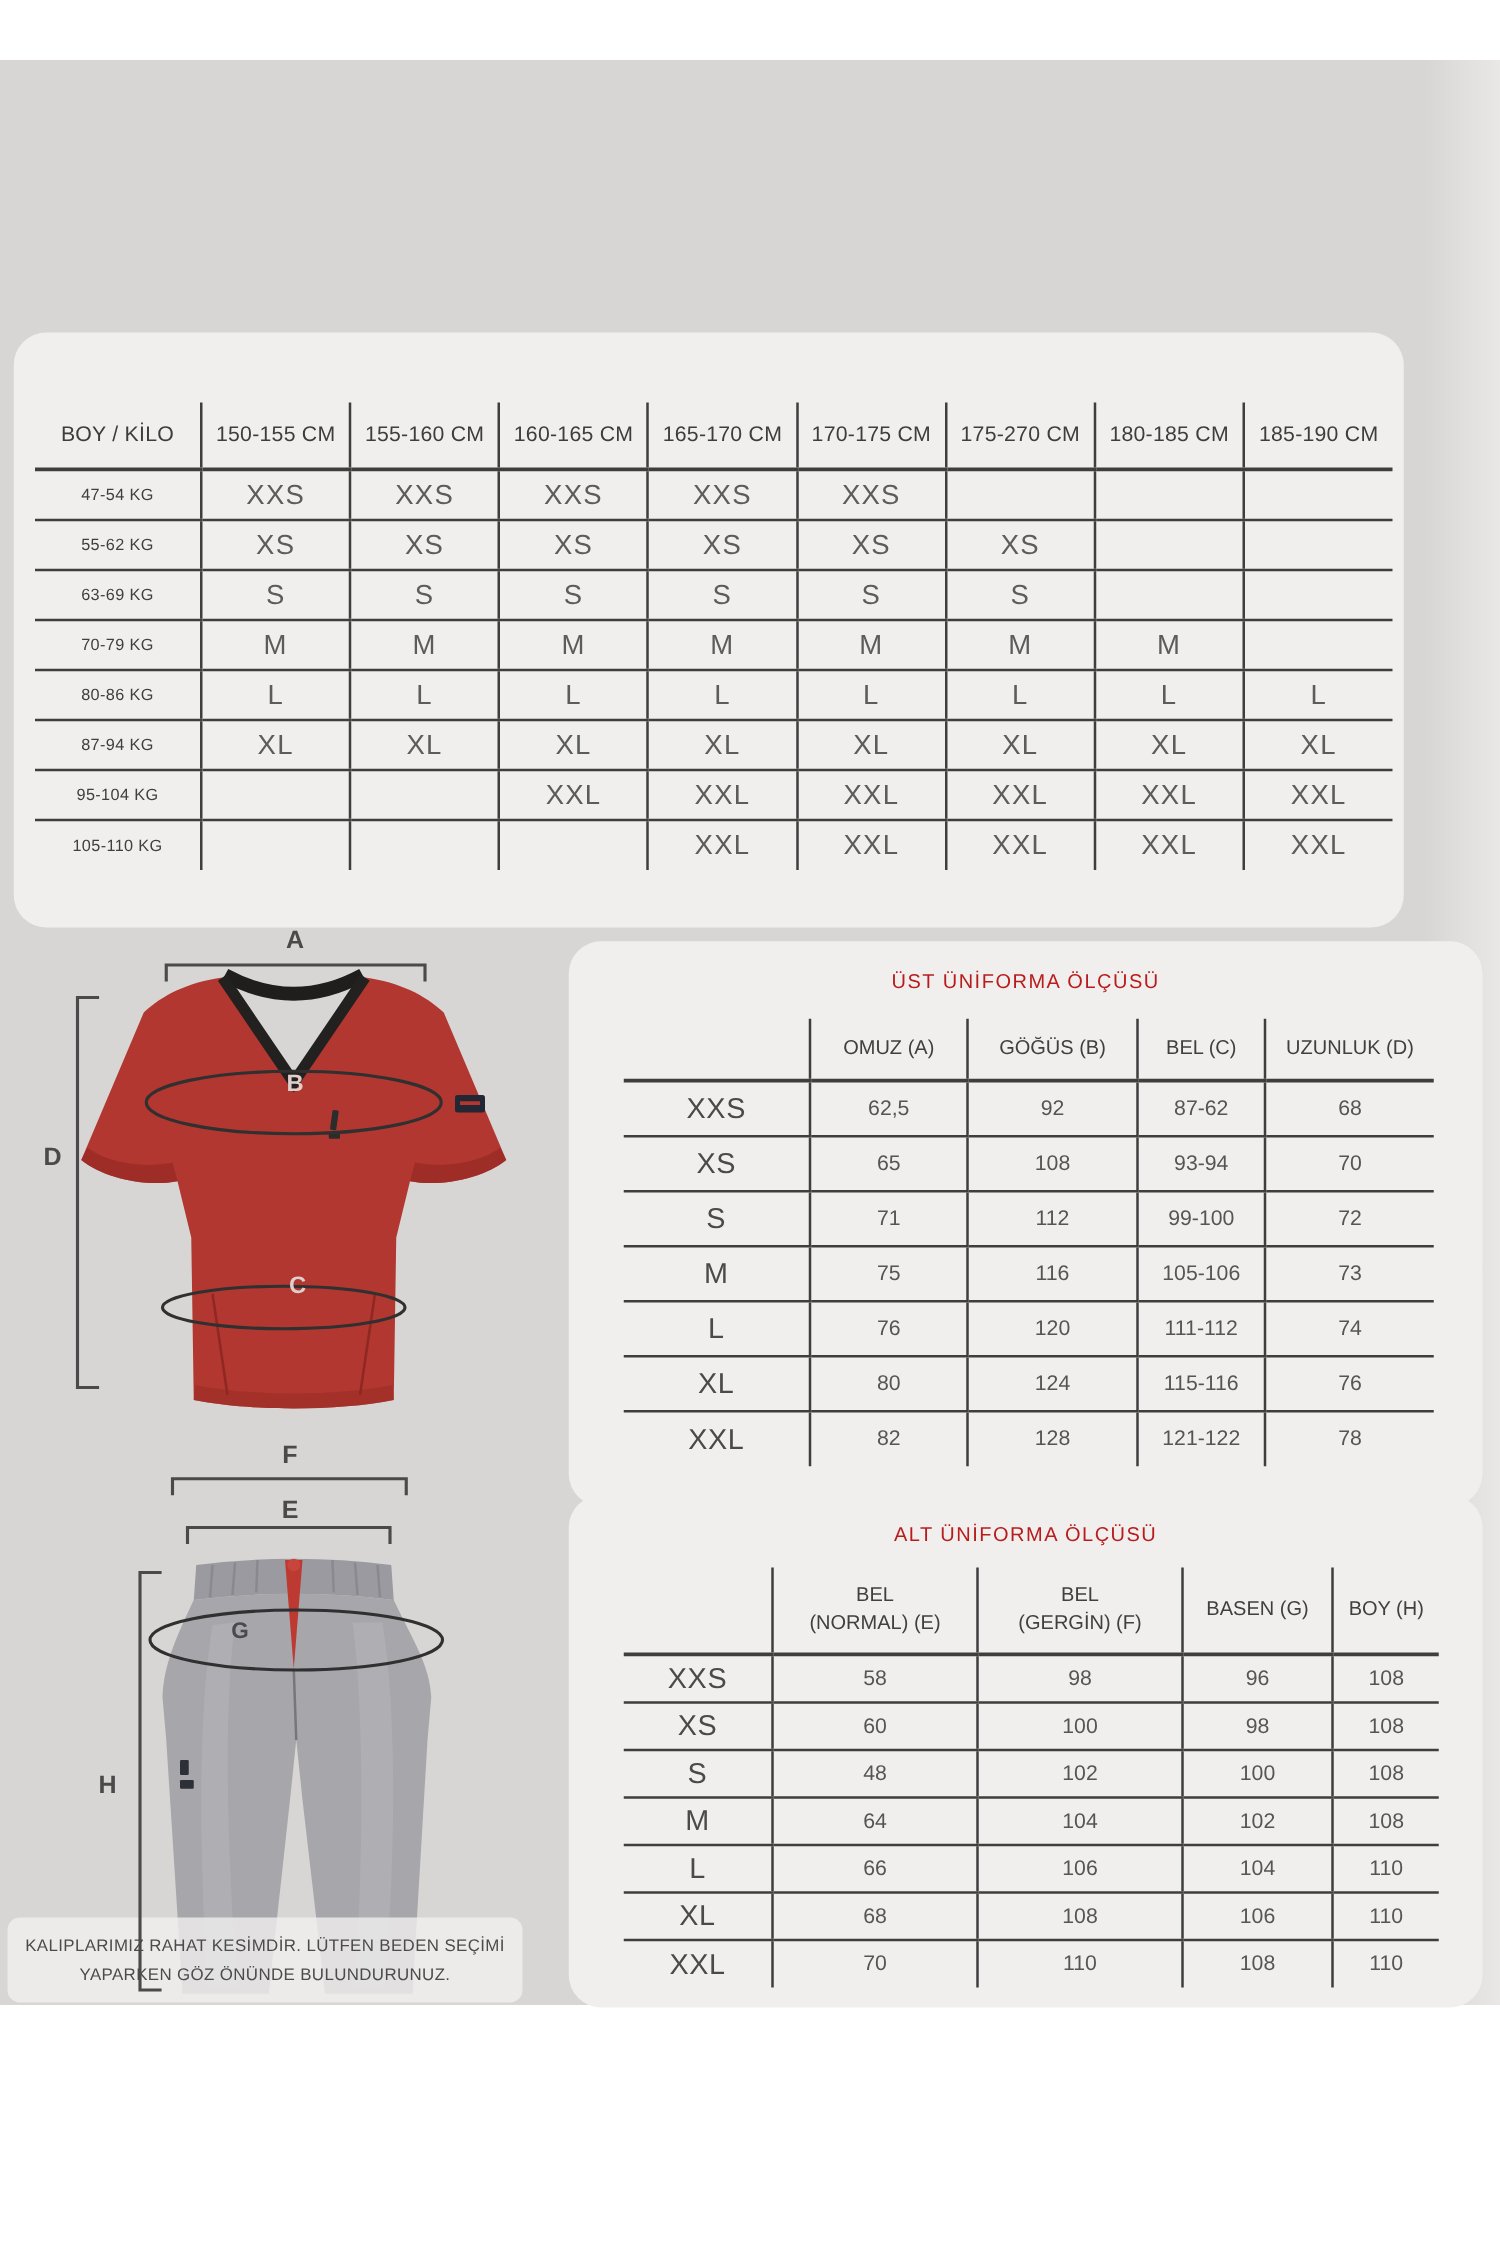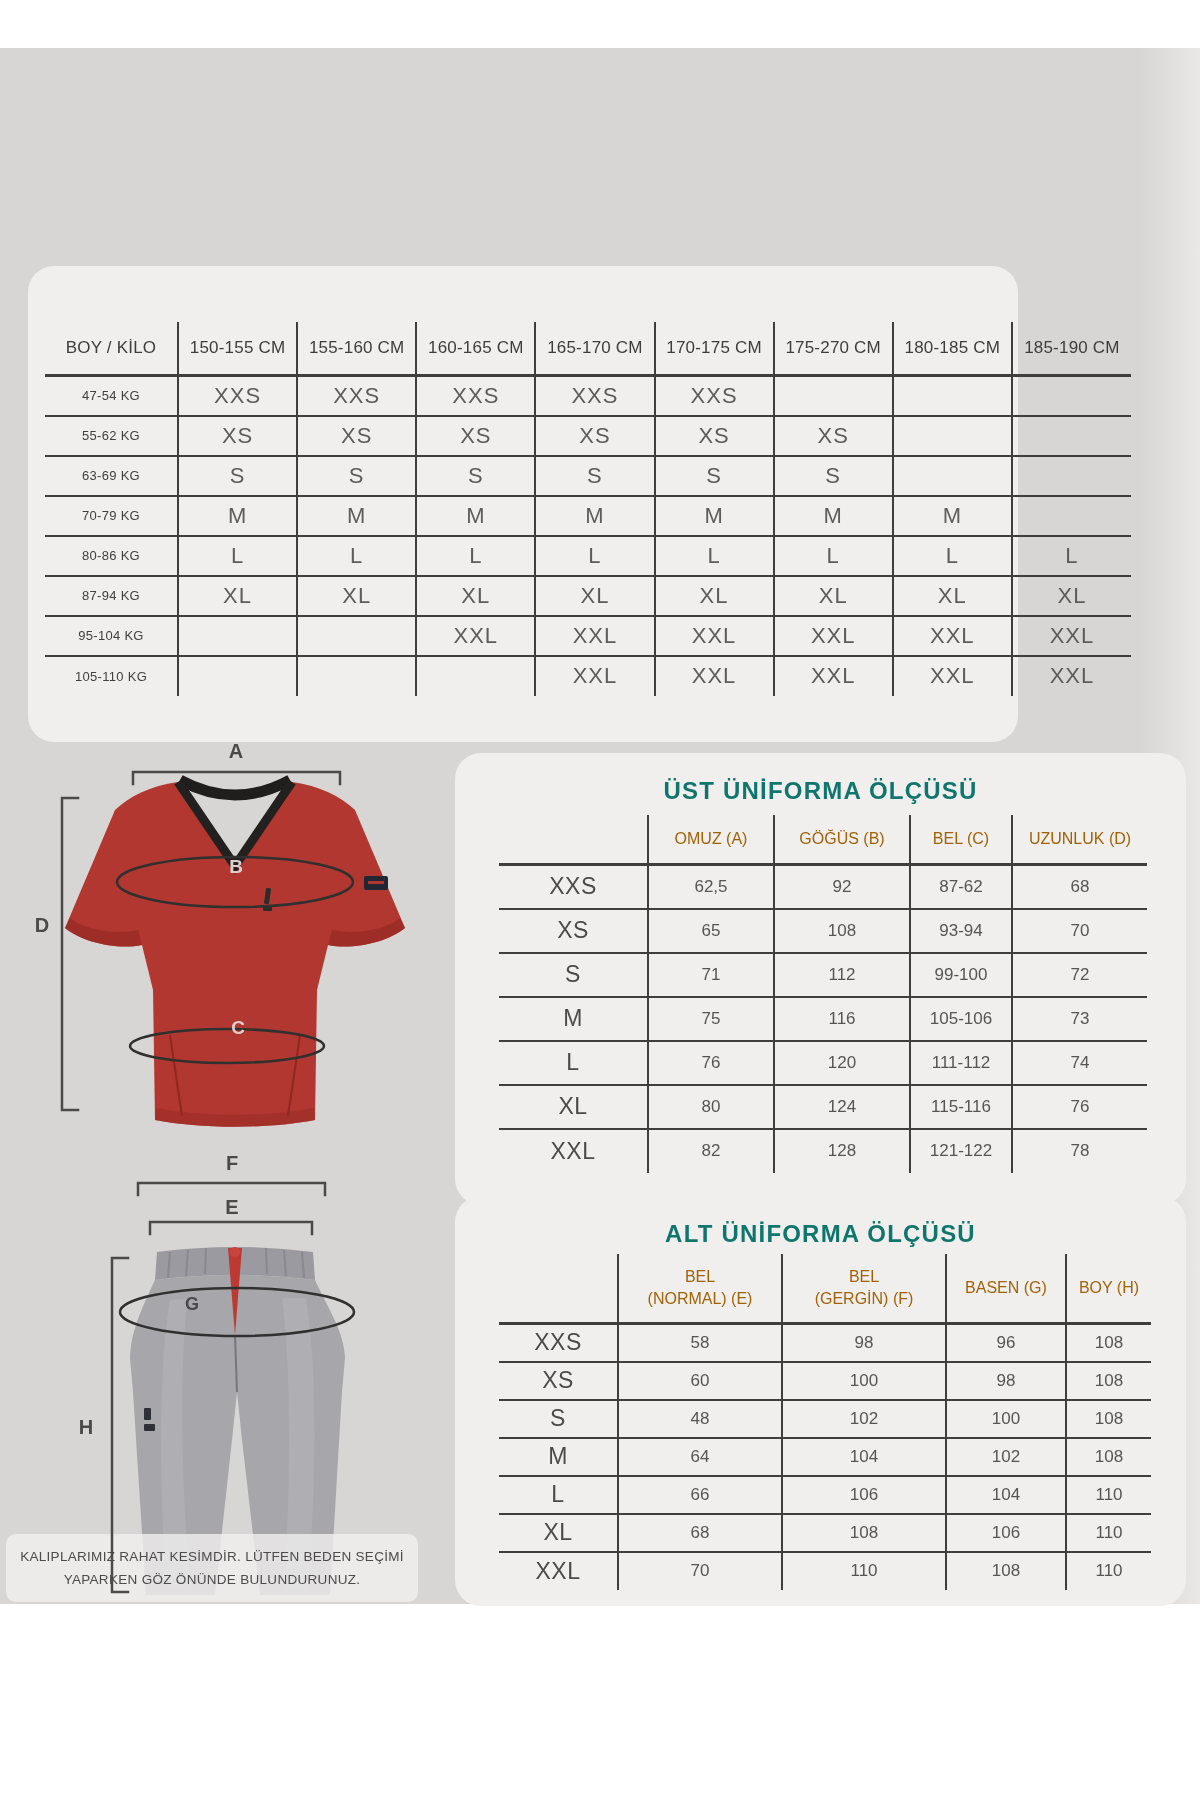--- a/index.html
+++ b/index.html
@@ -11,47 +11,47 @@
   .bg-right{position:absolute;left:1140px;top:48px;width:60px;height:1556px;
     background:linear-gradient(to right, rgba(233,232,230,0), #e9e8e6);z-index:0;}
 
   .title-box{
     position:absolute;left:349px;top:204px;width:342px;height:126px;background:#f4f3f1;
     z-index:2;display:flex;flex-direction:column;justify-content:center;align-items:center;
   }
   .title-box div{font-size:21px;font-weight:600;letter-spacing:1.5px;color:#3c3c3c;line-height:31px;}
 
   .card{position:absolute;background:#f0efed;border-radius:26px;z-index:1;}
-  .main-card{left:28px;top:266px;width:990px;height:476px;}
+  .main-card{left:11px;top:266px;width:1112px;height:476px;}
   .upper-card{left:455px;top:753px;width:731px;height:452px;}
   .lower-card{left:455px;top:1196px;width:731px;height:410px;}
 
   .card-title{
-    text-align:center;font-size:24px;font-weight:700;letter-spacing:1.2px;color:#0f766e;
+    text-align:center;font-size:16px;font-weight:400;letter-spacing:1.2px;color:#b91c1c;
     padding-top:24px;
   }
 
   table.grid{border-collapse:collapse;table-layout:fixed;}
   .grid th,.grid td{
     text-align:center;vertical-align:middle;padding:0;
     border-left:2px solid #3e3e3e;overflow:hidden;
   }
   .grid th:first-child,.grid td:first-child{border-left:none;}
   .grid thead th{border-bottom:3px solid #3e3e3e;white-space:pre-line;}
   .grid tbody tr:not(:last-child) td{border-bottom:2px solid #3e3e3e;}
 
   .main-table{position:absolute;left:17px;top:56px;width:1086px;}
   .main-table th:nth-child(1){width:132px;}
   .main-table thead th{height:52px;font-size:17px;font-weight:500;color:#3d3d3d;letter-spacing:0.2px;}
   .main-table tbody tr{height:40px;}
   .main-table tbody td{font-size:22px;color:#5c5c5c;letter-spacing:1px;}
   .main-table tbody td.row-label{font-size:13px;color:#3f3f3f;letter-spacing:0.3px;}
 
   .sub-table{position:absolute;}
-  .sub-table thead th{font-size:16px;font-weight:500;color:#a16207;}
+  .sub-table thead th{font-size:16px;font-weight:500;color:#404040;}
   .sub-table tbody td{font-size:17px;color:#555555;}
   .sub-table tbody td.row-label{font-size:23px;color:#4a4a4a;letter-spacing:0.5px;}
 
   .upper-table{left:44px;top:62px;width:648px;}
   .upper-table th:nth-child(1){width:148px;}
   .upper-table th:nth-child(2){width:124px;}
   .upper-table th:nth-child(3){width:134px;}
   .upper-table th:nth-child(4){width:100px;}
   .upper-table thead th{height:48px;}
   .upper-table tbody tr{height:44px;}

